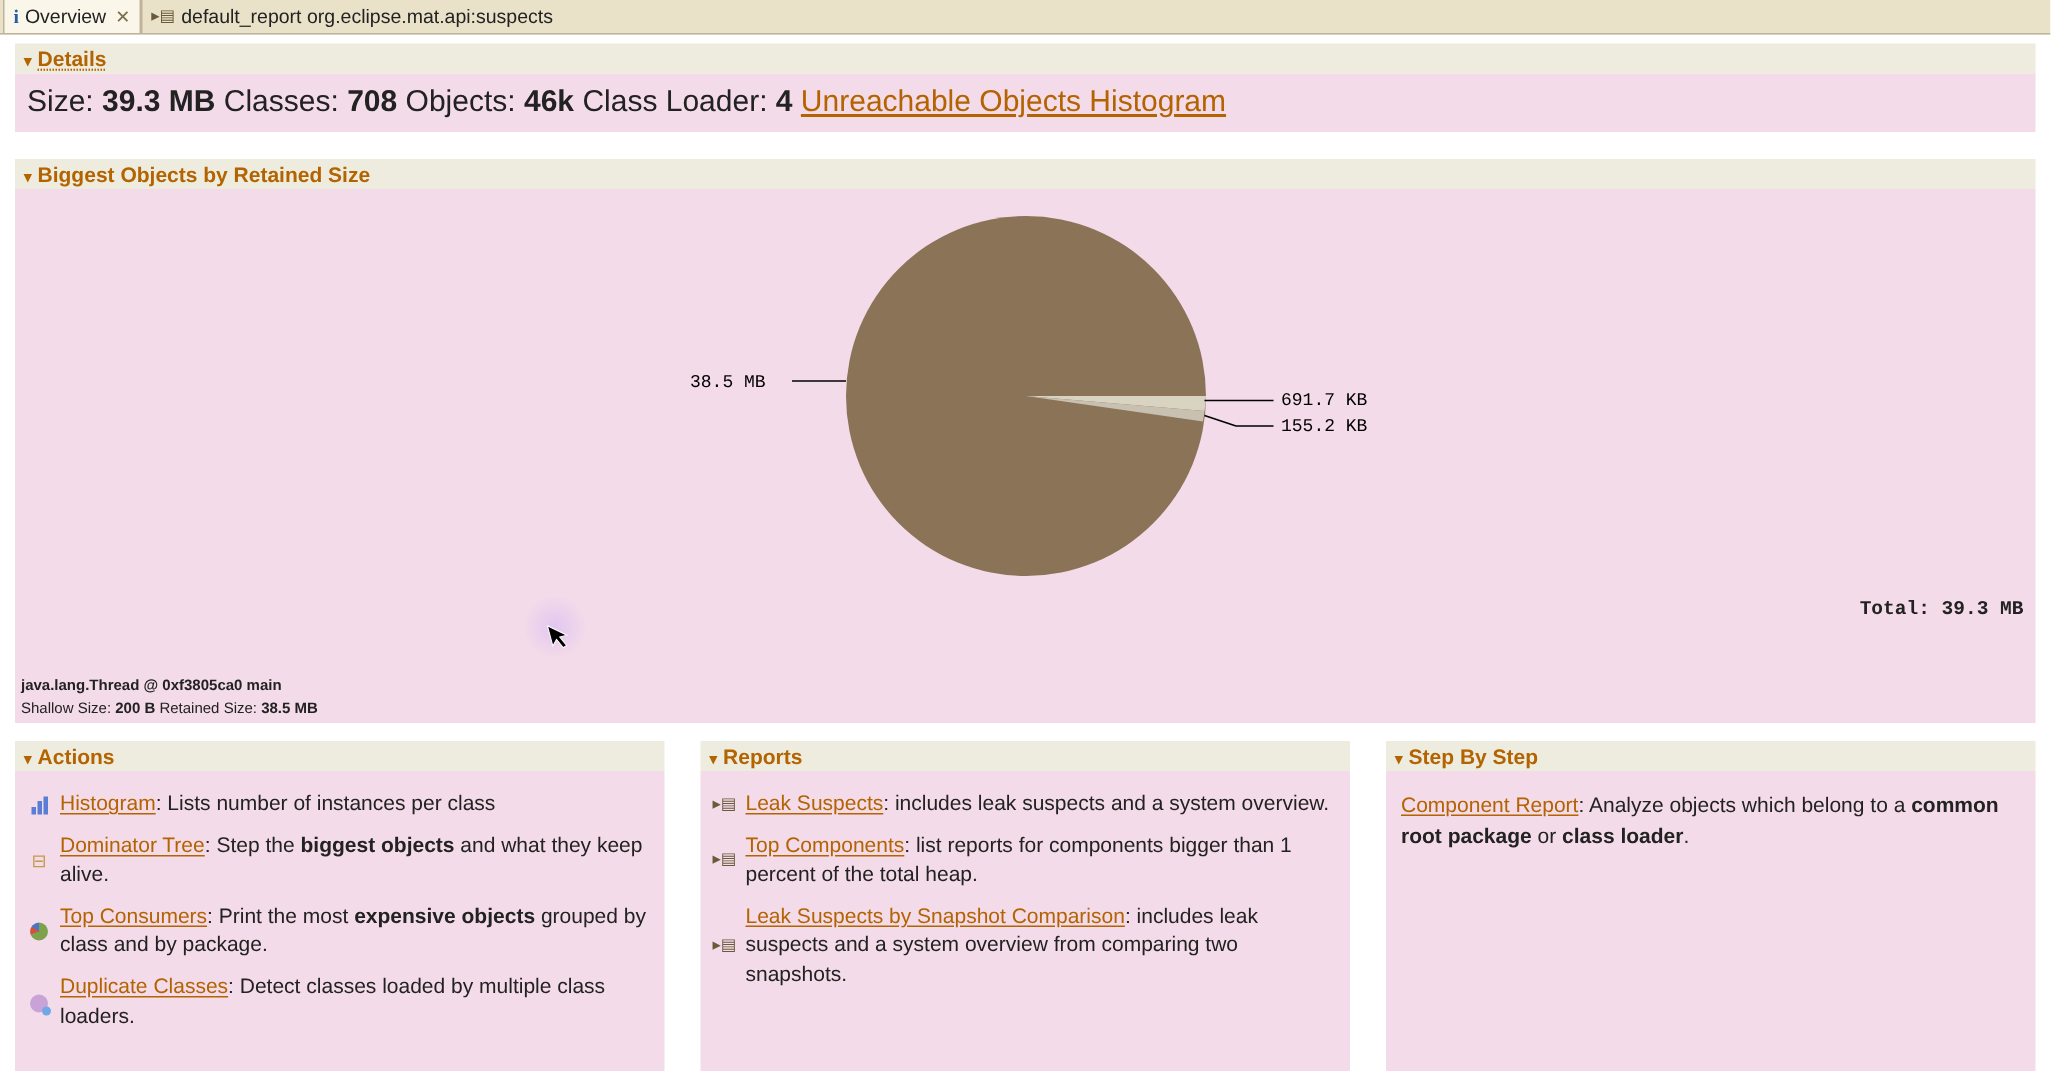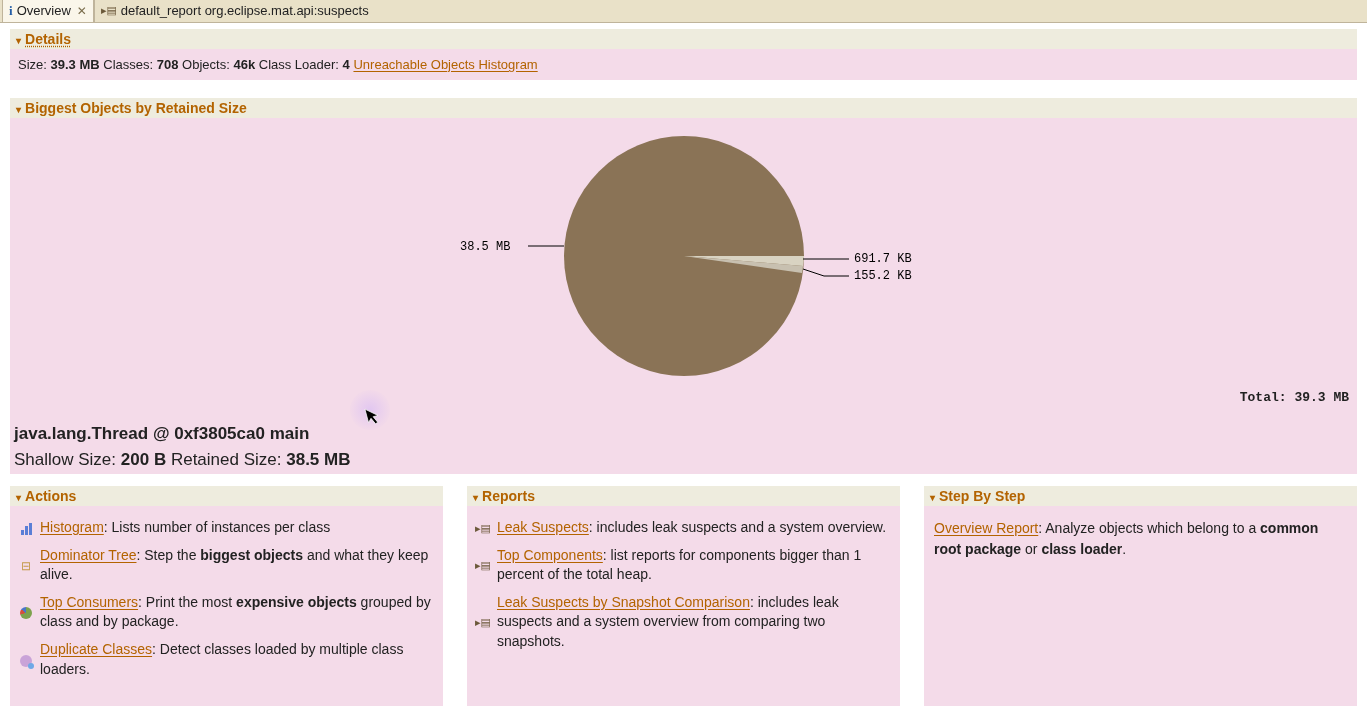--- a/index.html
+++ b/index.html
@@ -61,42 +61,42 @@
     color: #b36300;
     font-size: 10px;
     margin-right: 4px;
   }
   .section-header .title-underline {
     text-decoration: underline dotted #b36300;
     text-underline-offset: 2px;
   }
 
   .pinkbox { background: #f4dbe9; padding: 8px 8px; }
-  .details-line { font-size: 13px; }
+  .details-line { font-size: 20px; }
   .details-line b { font-weight: bold; }
   a.link { color: #b36300; text-decoration: underline; text-underline-offset: 2px; cursor:pointer;}
   .spacer { height: 18px; }
 
   .chart-wrap {
     position: relative;
     height: 340px;
     overflow: hidden;
   }
   .pie-svg { display:block; margin: 0 auto; }
   .chart-total {
     text-align: right;
     font-family: "Consolas","Courier New",monospace;
     font-size: 13px;
     margin-top: 4px;
   }
   .obj-info {
     position:absolute;
     left:4px;
     bottom:2px;
-    font-size:17px;
+    font-size:10px;
     line-height:1.5;
   }
   .obj-info .line1 { font-weight: bold; }
 
   .cursor-glow {
     position:absolute;
     left:340px; top:272px;
     width:40px;height:40px;
     border-radius:50%;
     background: radial-gradient(circle, rgba(190,160,255,0.35) 0%, rgba(190,160,255,0.05) 65%, transparent 80%);
@@ -288,19 +288,19 @@
         </div>
       </div>
     </div>
 
     <div class="col">
       <div class="section-header">
         <span class="twisty">▾</span><span>Step By Step</span>
       </div>
       <div class="pinkbox">
         <div class="step-text">
-          <a class="link">Overview Report</a><span>: Analyze objects which belong to a </span><b>common root package</b><span> or </span><b>class loader</b><span>.</span>
+          <a class="link">Component Report</a><span>: Analyze objects which belong to a </span><b>common root package</b><span> or </span><b>class loader</b><span>.</span>
         </div>
       </div>
     </div>
   </div>
 
 </div>
 
 </body></html>

